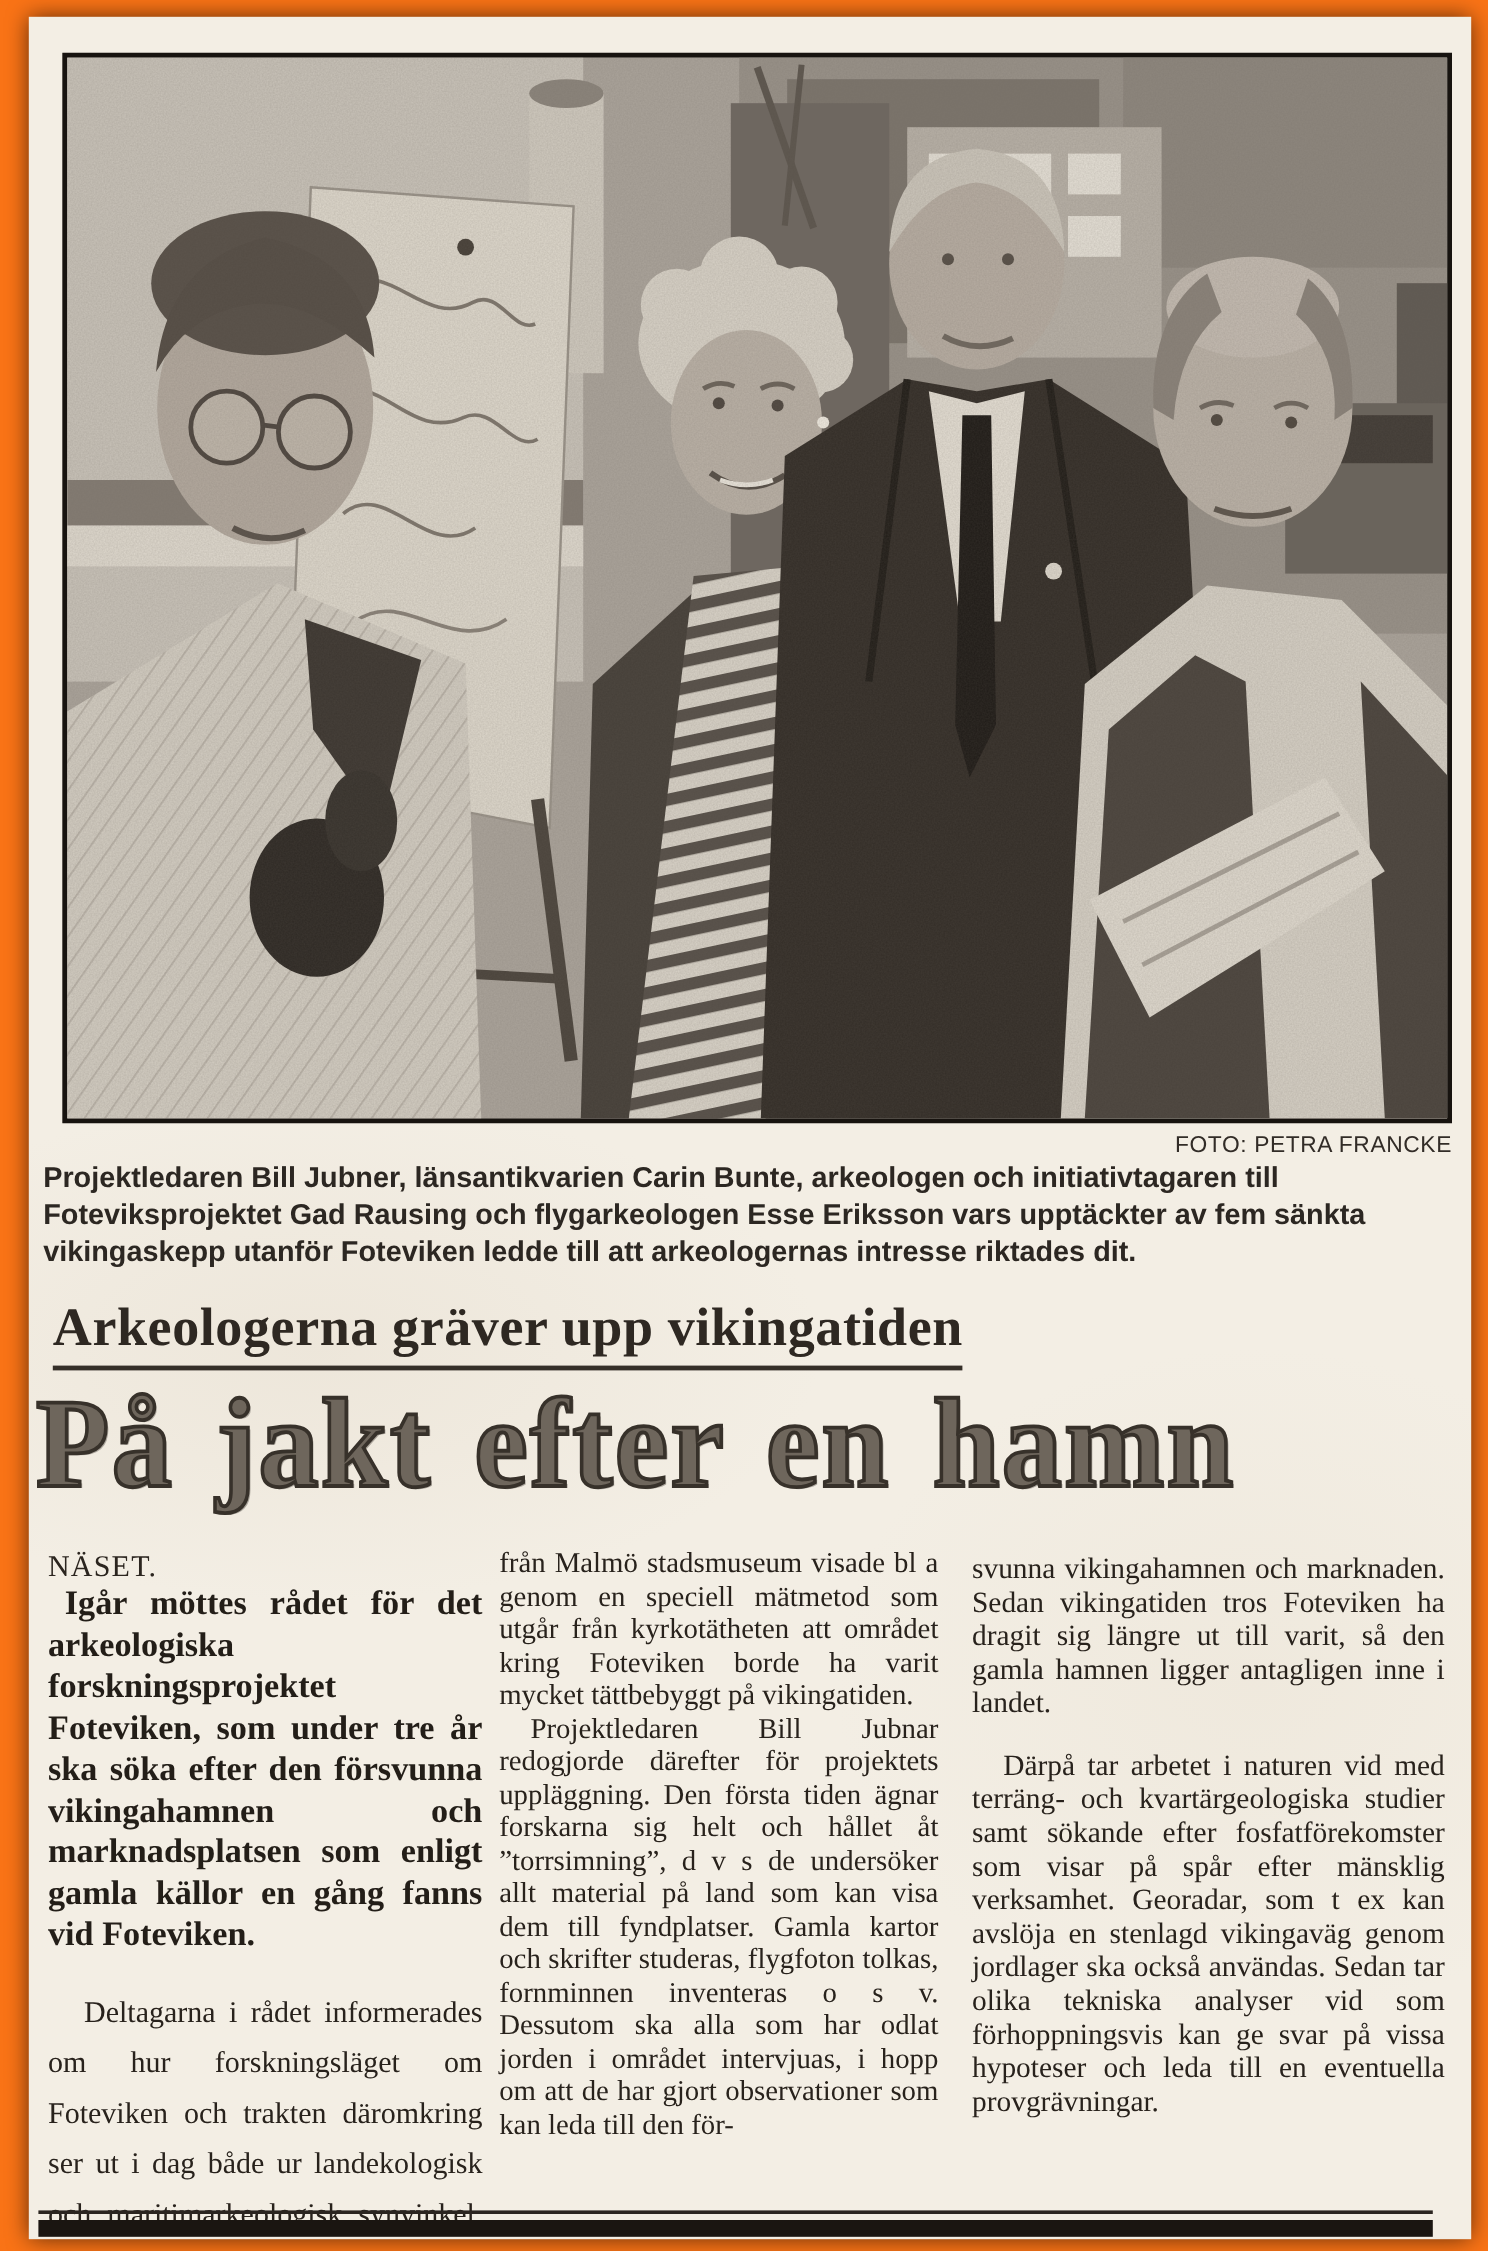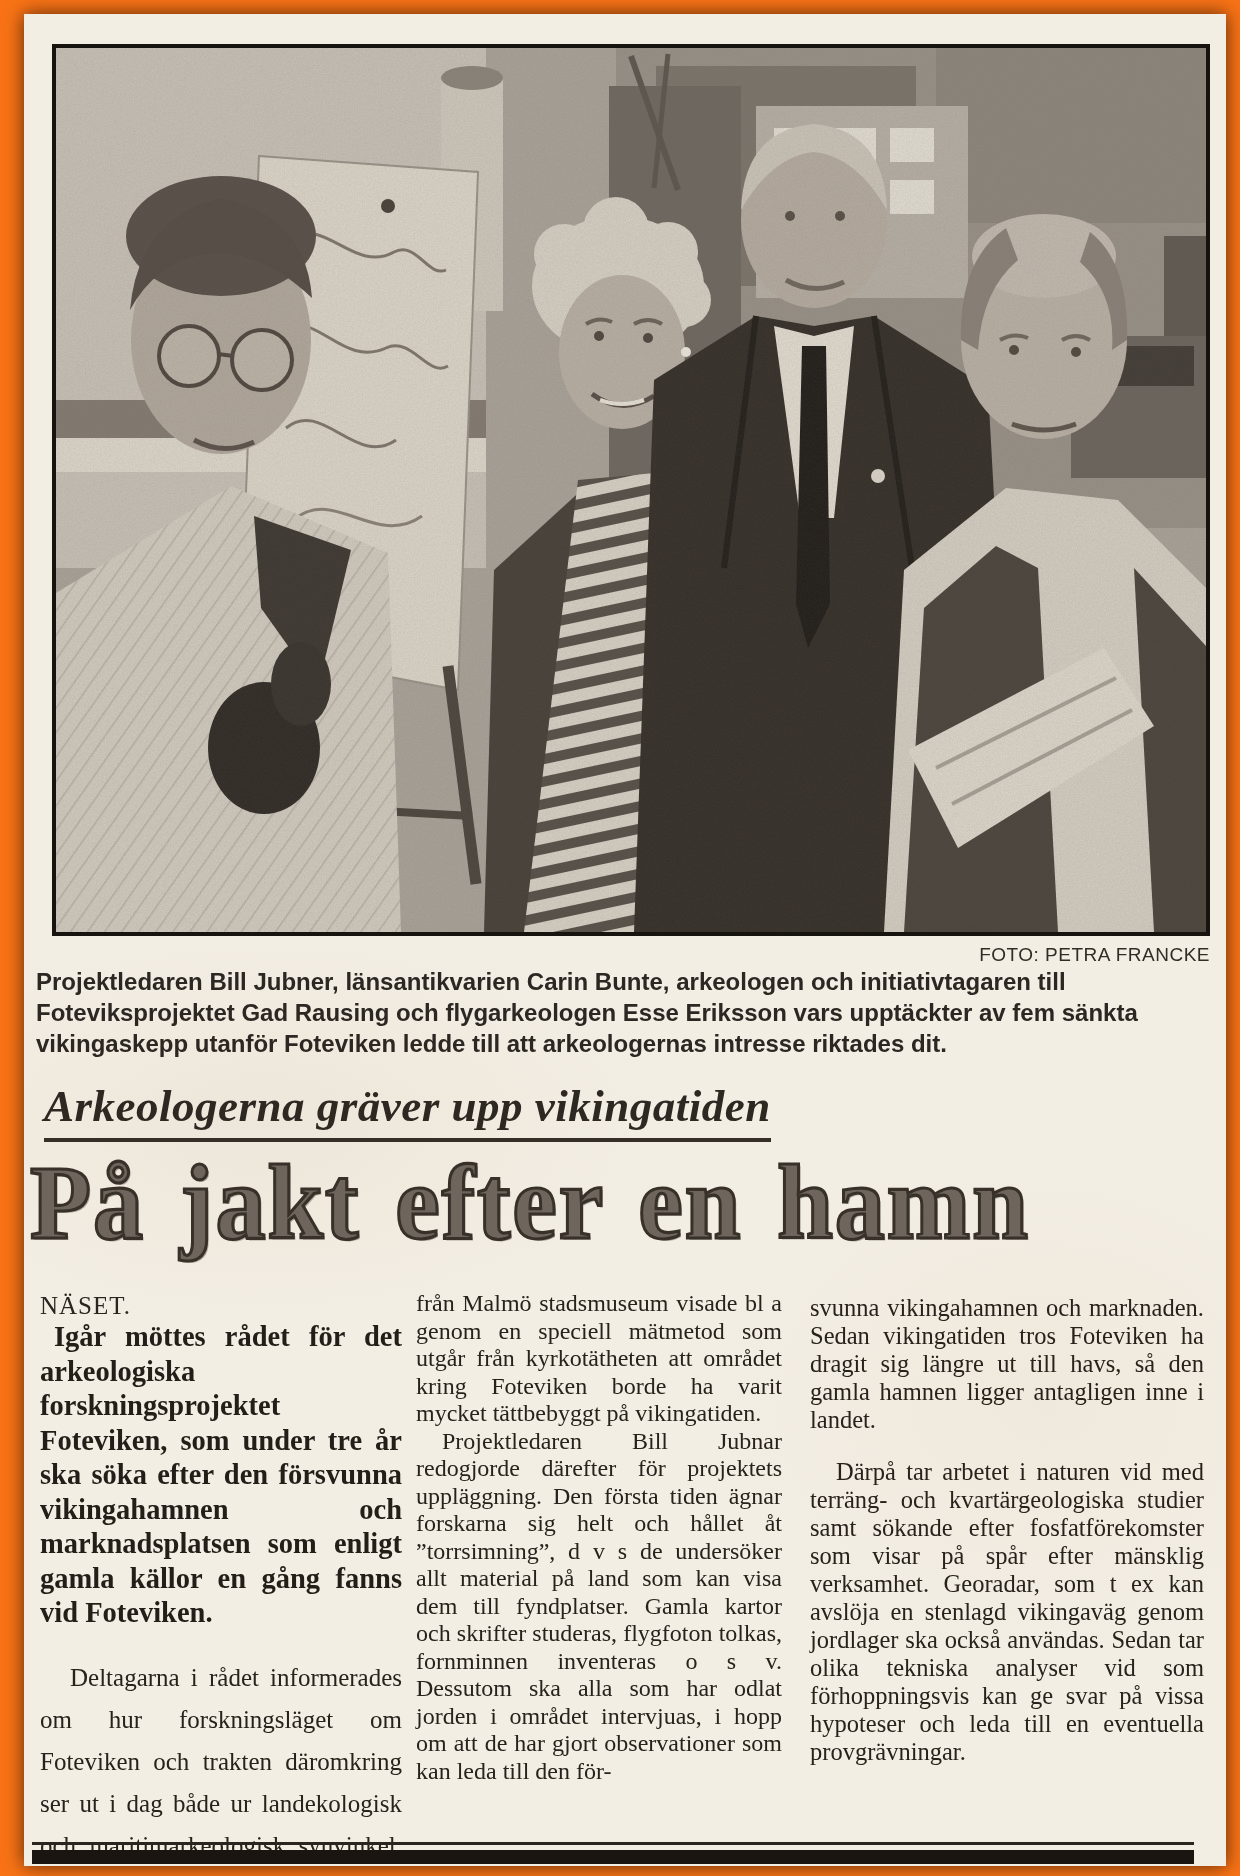--- a/index.html
+++ b/index.html
@@ -30,21 +30,21 @@
     text-align:right;letter-spacing:.5px;
   }
   .caption{
     position:absolute;left:12px;top:952px;width:1180px;
     font-family:"Liberation Sans",sans-serif;font-weight:bold;
     font-size:24px;line-height:31px;color:#2c2722;text-align:left;
   }
   
   .kicker{
     position:absolute;left:20px;top:1066px;
-    font-size:45px;font-style:italic;font-weight:bold;color:#2e2822;
+    font-size:45px;font-weight:bold;color:#2e2822;
     letter-spacing:.5px;
   }
   .kicker span{border-bottom:4px solid #352f28;padding-bottom:7px;}
   .headline{
     position:absolute;left:6px;top:1136px;width:1190px;
     font-size:100px;line-height:1;font-weight:bold;color:#6e665c;
     letter-spacing:2px;word-spacing:8px;white-space:nowrap;
     -webkit-text-stroke:3px #37312a;
     text-shadow:2px 2px 0 rgba(45,39,33,.35);
     transform:scaleY(1.06);transform-origin:top left;
@@ -217,20 +217,20 @@
       <p class="lead">Igår möttes rådet för det arkeologiska forskningsprojektet Foteviken, som under tre år ska söka efter den försvunna vikingahamnen och marknadsplatsen som enligt gamla källor en gång fanns vid Foteviken.</p>
       <p class="follow">Deltagarna i rådet informerades om hur forskningsläget om Foteviken och trakten däromkring ser ut i dag både ur landekologisk och maritimarkeologisk synvinkel. Sven Rosborn</p>
     </div>
 
     <div class="col col2">
       <p class="cont">från Malmö stadsmuseum visade bl a genom en speciell mätmetod som utgår från kyrkotätheten att området kring Foteviken borde ha varit mycket tättbebyggt på vikingatiden.</p>
       <p class="ind">Projektledaren Bill Jubnar redogjorde därefter för projektets uppläggning. Den första tiden ägnar forskarna sig helt och hållet åt ”torrsimning”, d v s de undersöker allt material på land som kan visa dem till fyndplatser. Gamla kartor och skrifter studeras, flygfoton tolkas, fornminnen inventeras o s v. Dessutom ska alla som har odlat jorden i området intervjuas, i hopp om att de har gjort observationer som kan leda till den för-</p>
     </div>
 
     <div class="col col3">
-      <p class="cont">svunna vikingahamnen och marknaden. Sedan vikingatiden tros Foteviken ha dragit sig längre ut till havs, så den gamla hamnen ligger antagligen inne i landet.</p>
+      <p class="cont">svunna vikingahamnen och marknaden. Sedan vikingatiden tros Foteviken ha dragit sig längre ut till varit, så den gamla hamnen ligger antagligen inne i landet.</p>
       <p class="ind">Därpå tar arbetet i naturen vid med terräng- och kvartärgeologiska studier samt sökande efter fosfatförekomster som visar på spår efter mänsklig verksamhet. Georadar, som t ex kan avslöja en stenlagd vikingaväg genom jordlager ska också användas. Sedan tar olika tekniska analyser vid som förhoppningsvis kan ge svar på vissa hypoteser och leda till en eventuella provgrävningar.</p>
     </div>
 
     <div class="bottom-rule"></div>
     <div class="bottom-rule2"></div>
   </div>
 </div>
 
 </body></html>

